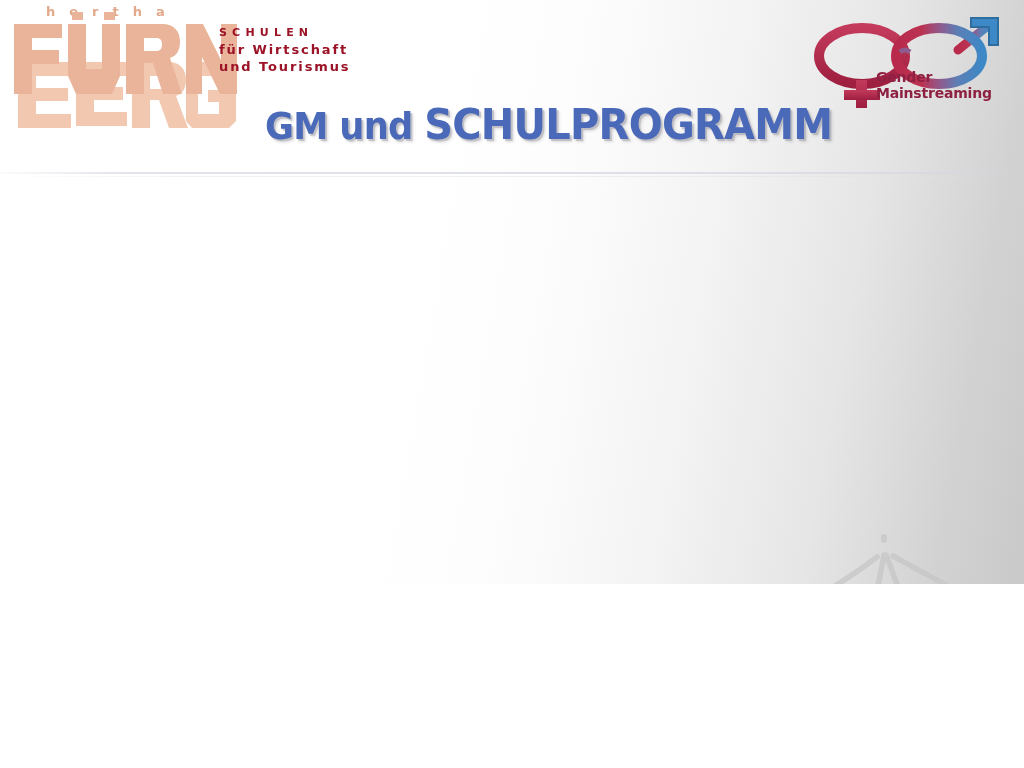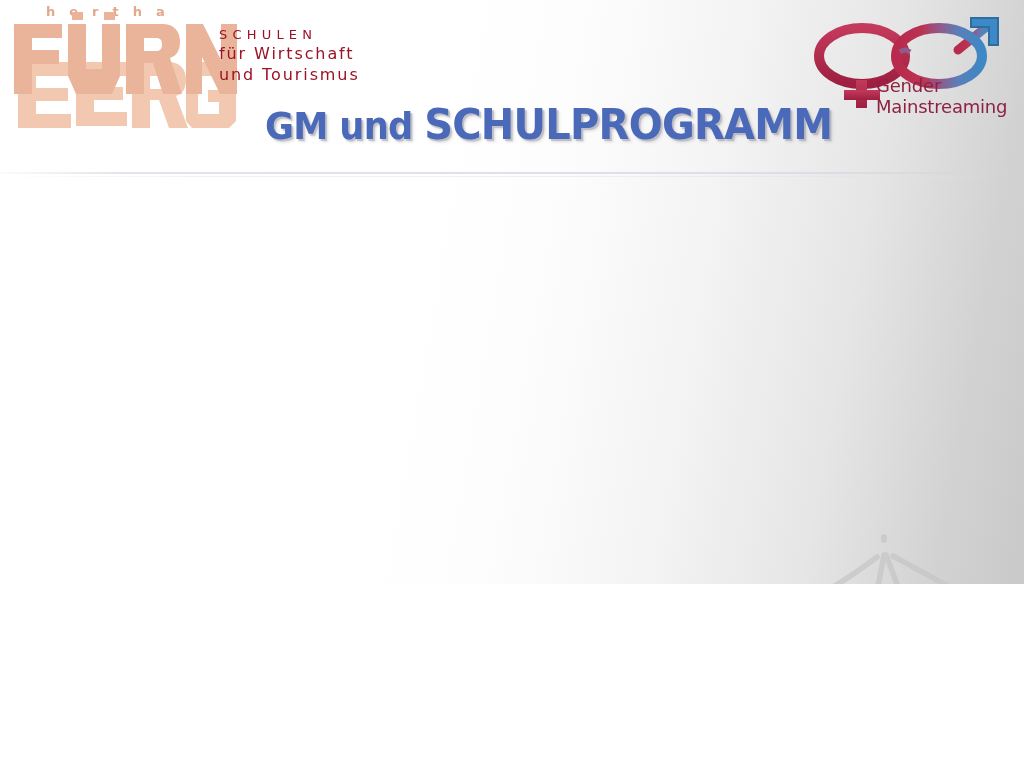--- a/index.html
+++ b/index.html
@@ -78,24 +78,24 @@
 
   
   .schulen-block {
     position:absolute;
     left:219px; top:26px;
     color:#a01028;
     font-family:"DejaVu Sans", sans-serif;
     line-height:1.32;
   }
   .schulen-l1 {
-    font-size:13px; font-weight:400; letter-spacing:5.2px; color:#9c1226;
+    font-size:11px; font-weight:700; letter-spacing:5.2px; color:#9c1226;
   }
   .schulen-l2, .schulen-l3 {
-    font-size:16px; font-weight:400; letter-spacing:1.9px; color:#9c1226;
+    font-size:13px; font-weight:700; letter-spacing:1.9px; color:#9c1226;
   }
 
   
   .slide-title {
     position:absolute;
     left:265px; top:99px;
     font-family:"DejaVu Sans", sans-serif;
     font-size:43px;
     font-weight:700;
     color:#4a69b8;
@@ -109,24 +109,24 @@
   .slide-title .lead { font-size:38px; }
 
   
   .logo-gm {
     position:absolute;
     left:808px; top:8px;
     width:210px; height:108px;
   }
   .gm-caption {
     position:absolute;
-    left:876px; top:76px;
-    font-family:"DejaVu Sans", sans-serif;
-    font-size:18px;
-    font-weight:400;
+    left:876px; top:70px;
+    font-family:"DejaVu Sans", sans-serif;
+    font-size:14px;
+    font-weight:700;
     color:#8e2142;
     line-height:1.14;
     letter-spacing:-0.2px;
   }
 
   
   .body-area {
     position:absolute;
     left:60px; top:330px;
     width:900px;

